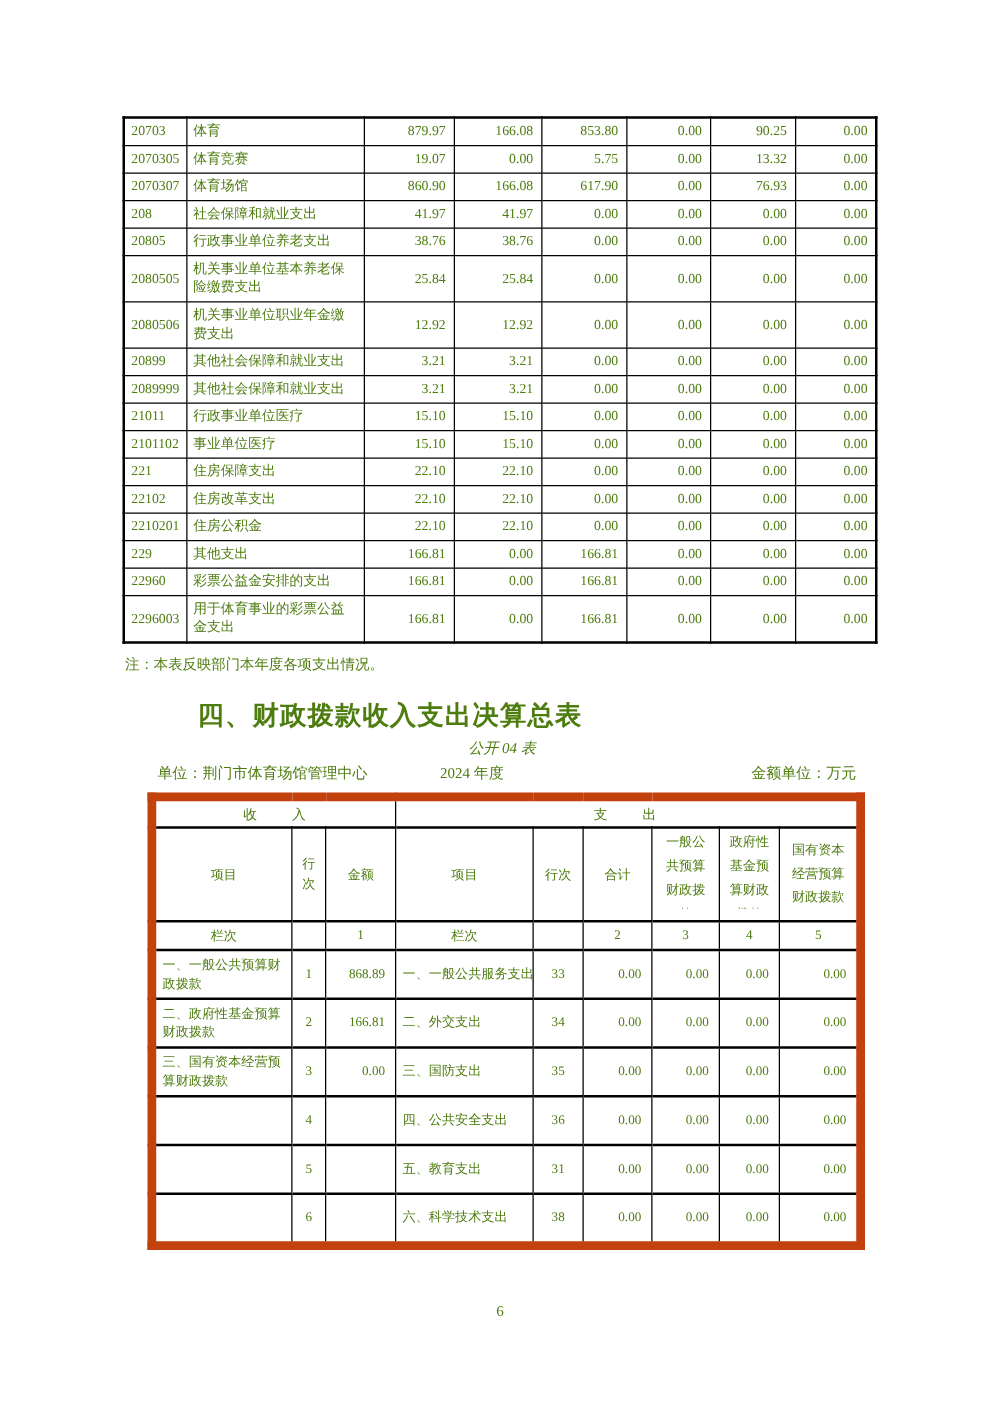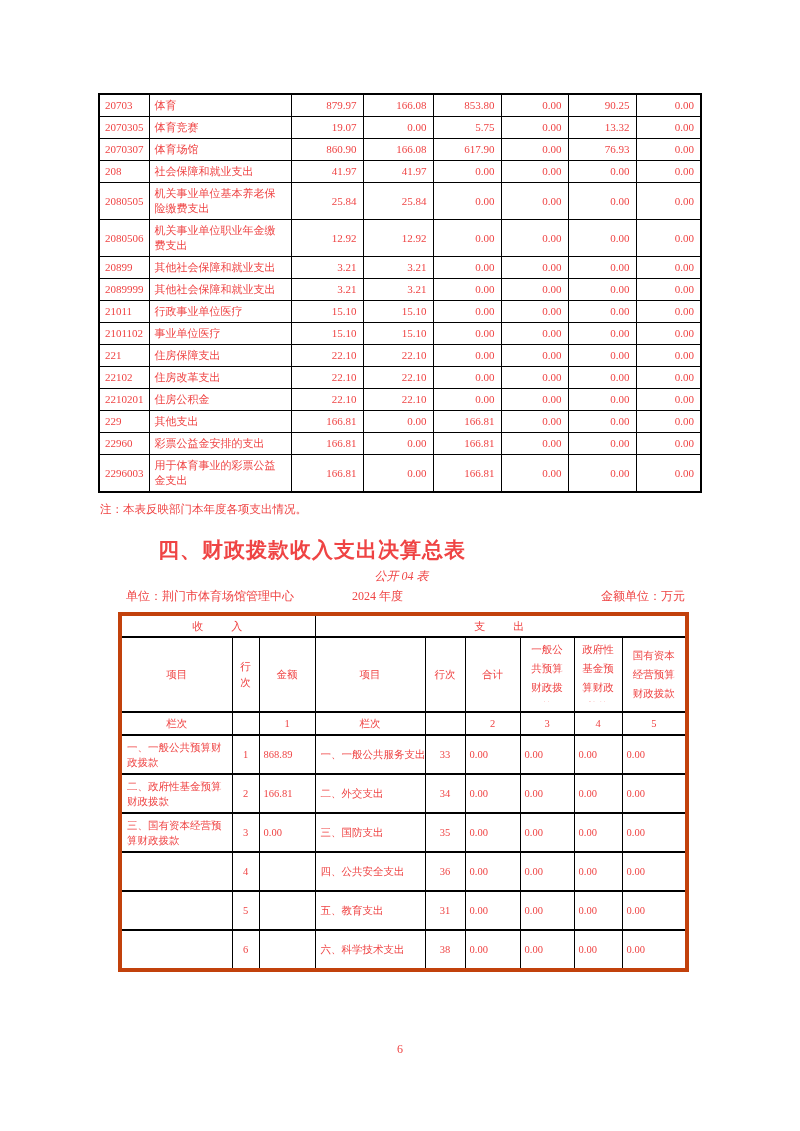--- a/index.html
+++ b/index.html
@@ -1,18 +1,18 @@
 <!DOCTYPE html>
 <html><head>
 <meta charset="utf-8">
 <style>
   html,body { margin:0; padding:0; background:#ffffff; }
   .page {
     position:relative; width:800px; height:1131px; background:#ffffff;
-    color:#ef4444; font-family:"Liberation Serif","DejaVu Serif",serif;
+    color:#4d7c0f; font-family:"Liberation Serif","DejaVu Serif",serif;
     overflow:hidden; margin:0 auto;
   }
   table { border-collapse:collapse; table-layout:fixed; background:#fff; }
   td { overflow:hidden; vertical-align:middle; }
 
   
   .t1 { margin:93px 0 0 98px; width:602px; border:2px solid #000; font-size:11px; }
   .t1 td { border:1px solid #000; padding:3px 5px; line-height:15px; }
   .t1 td.code { text-align:left; }
   .t1 td.name { text-align:left; }
@@ -26,35 +26,35 @@
     margin:19px 0 0 158px; font-size:21px; font-weight:bold;
     font-family:"Liberation Sans","DejaVu Sans",sans-serif; letter-spacing:1px;
   }
   .pub  { width:567px; margin:4px 0 0 118px; text-align:center; font-size:12px;font-style:italic; }
   .meta { position:relative; width:567px; margin:3px 0 0 118px; height:18px; font-size:12px; }
   .meta .u { position:absolute; left:8px; top:0; }
   .meta .y { position:absolute; left:234px; top:0; }
   .meta .m { position:absolute; right:0; top:0; }
 
   
-  .t2 { margin:6px 0 0 118px; width:567px; border:4px solid #c2410c; font-size:10.5px; }
+  .t2 { margin:6px 0 0 118px; width:567px; border:7px solid #c2410c; font-size:10.5px; }
   .t2 td { border:1px solid #000; border-top-width:2px; border-bottom-width:2px; padding:2px 4px; }
   .t2 .c   { text-align:center; }
   .t2 .grp { height:16px; font-size:11px; letter-spacing:2px; }
   .t2 tr.hdr td   { height:69px; }
   .t2 tr.hdr .top { vertical-align:top; padding-top:2px; }
   .t2 .clip { height:62px; overflow:hidden; line-height:19px; text-align:center; }
   .w34 { width:34px; margin:0 auto; }
   .w46 { width:46px; margin:0 auto; line-height:19px; text-align:center; }
   .vtxt { width:12px; margin:0 auto; line-height:16px; text-align:center; }
   .t2 tr.lanci td { height:17px; }
   .t2 tbody td { height:33px; }
   .t2 .item   { text-align:left; padding-left:5px; line-height:15px; }
   .t2 .nowrap { white-space:nowrap;margin-left:16px; }
-  .t2 .num    { text-align:left; padding-right:8px; }
+  .t2 .num    { text-align:right; padding-right:8px; }
 
   
   .page-num { position:absolute; top:1042px; left:0; width:800px; text-align:center; font-size:12px; }
 </style>
 </head>
 <body>
 
 <div class="page">
 
   <table class="t1">
@@ -97,20 +97,30 @@
     <td class="num">617.90</td>
     <td class="num">0.00</td>
     <td class="num">76.93</td>
     <td class="num">0.00</td>
   </tr>
         <tr>
     <td class="code">208</td>
     <td class="name">社会保障和就业支出</td>
     <td class="num">41.97</td>
     <td class="num">41.97</td>
+    <td class="num">0.00</td>
+    <td class="num">0.00</td>
+    <td class="num">0.00</td>
+    <td class="num">0.00</td>
+  </tr>
+        <tr>
+    <td class="code">20805</td>
+    <td class="name">行政事业单位养老支出</td>
+    <td class="num">38.76</td>
+    <td class="num">38.76</td>
     <td class="num">0.00</td>
     <td class="num">0.00</td>
     <td class="num">0.00</td>
     <td class="num">0.00</td>
   </tr>
         <tr>
     <td class="code">2080505</td>
     <td class="name">机关事业单位基本养老保险缴费支出</td>
     <td class="num">25.84</td>
     <td class="num">25.84</td>

